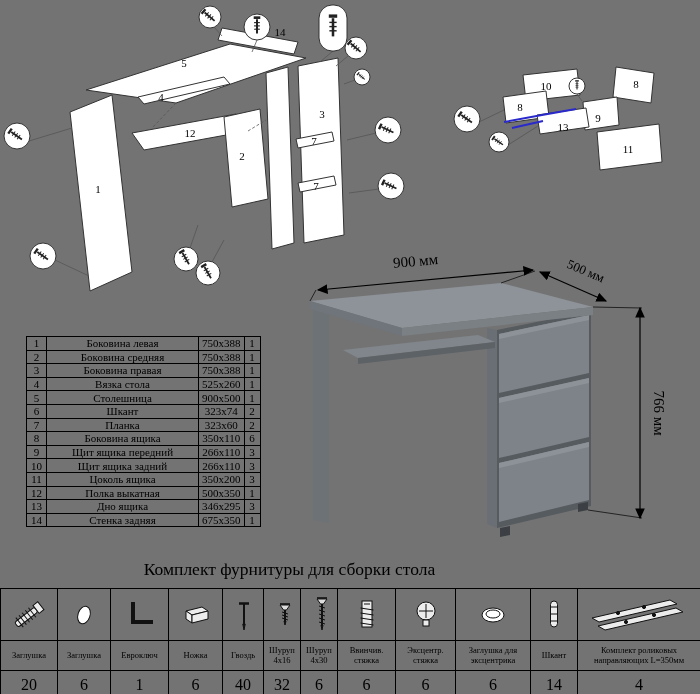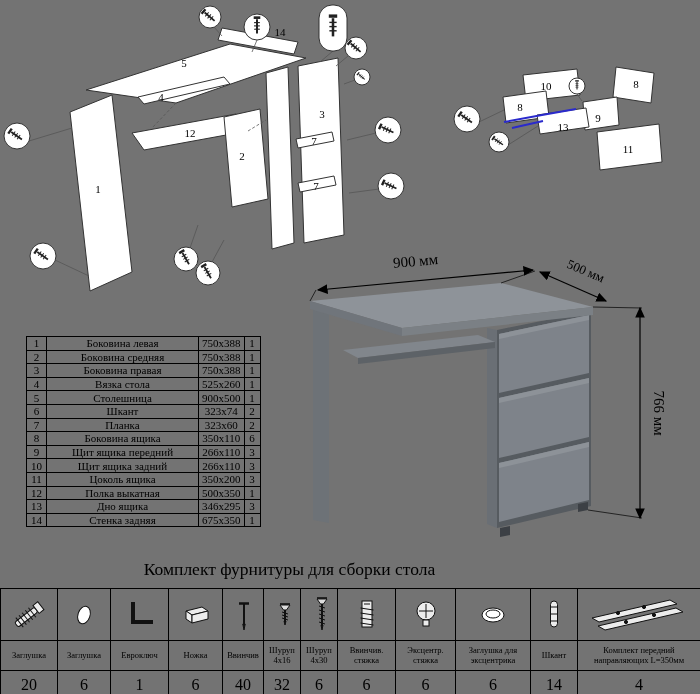--- a/index.html
+++ b/index.html
@@ -400,28 +400,28 @@
           <circle cx="42" cy="28" r="1.6" fill="#111"></circle>
               <circle cx="70" cy="21" r="1.6" fill="#111"></circle>
         </svg>
       </td>
     </tr>
     <tr class="hw-names">
       <td>Заглушка</td>
       <td>Заглушка</td>
       <td>Евроключ</td>
       <td>Ножка</td>
-      <td>Ввинчив</td>
+      <td>Гвоздь</td>
       <td>Шуруп 4x16</td>
       <td>Шуруп 4x30</td>
       <td>Ввинчив. стяжка</td>
       <td>Эксцентр. стяжка</td>
       <td>Заглушка для эксцентрика</td>
       <td>Шкант</td>
-      <td>Комплект передний направляющих L=350мм</td>
+      <td>Комплект роликовых направляющих L=350мм</td>
     </tr>
     <tr class="hw-qtys">
       <td>20</td>
       <td>6</td>
       <td>1</td>
       <td>6</td>
       <td>40</td>
       <td>32</td>
       <td>6</td>
       <td>6</td>

